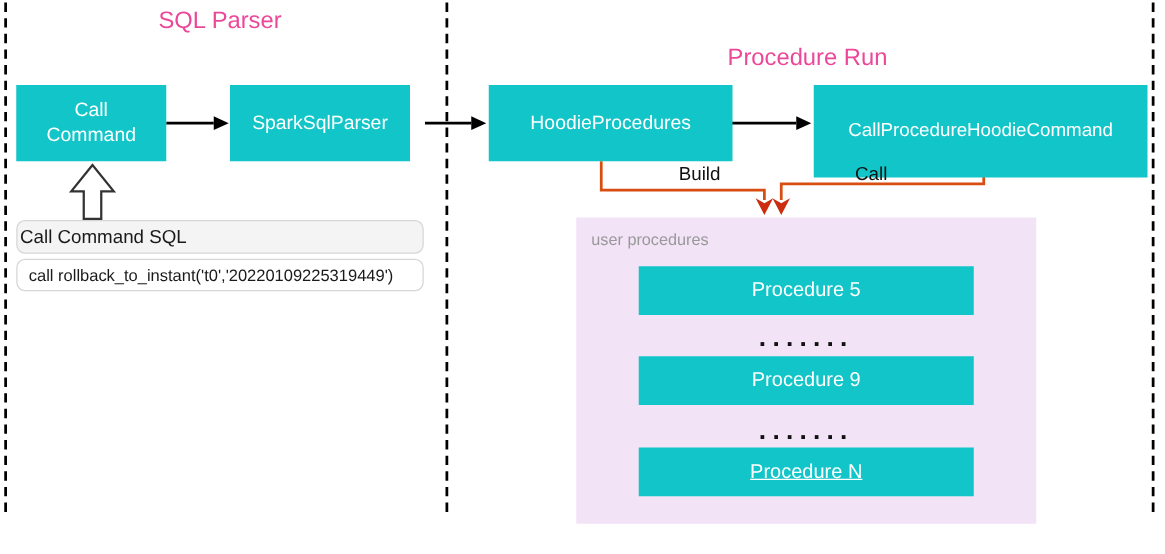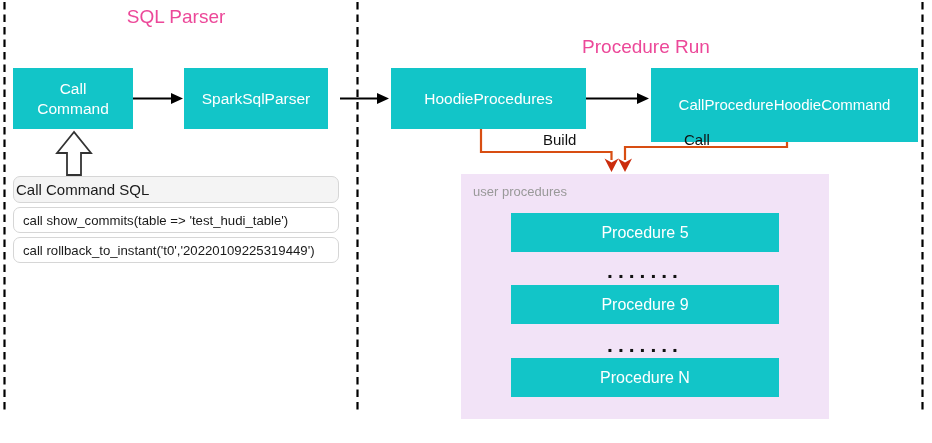--- a/index.html
+++ b/index.html
@@ -87,27 +87,26 @@
 Command</div>
   <div class="abs node" style="left:184px;top:68px;width:144px;height:61px;">SparkSqlParser</div>
   <div class="abs node" style="left:391px;top:68px;width:195px;height:61px;">HoodieProcedures</div>
   <div class="abs node" style="left:651px;top:68px;width:267px;height:74px;font-size:15px;">CallProcedureHoodieCommand</div>
 
   <div class="abs edge-label" style="left:543px;top:131px;width:64px;">Build</div>
   <div class="abs edge-label" style="left:684px;top:131px;width:64px;">Call</div>
 
   <div class="abs sql-panel" style="left:13px;top:176px;">
     <div class="sql-header">Call Command SQL</div>
-    <div class="sql-row">call show_commits(table =&gt; 'test_hudi_table')</div>
     <div class="sql-row">call rollback_to_instant('t0','20220109225319449')</div>
   </div>
 
   <div class="abs user-procs" style="left:461px;top:174px;">
     <div class="user-procs-label">user procedures</div>
 
     <div class="proc-box" style="top:39px;">Procedure 5</div>
     <div class="dots" style="top:90px;">.......</div>
     <div class="proc-box" style="top:111px;">Procedure 9</div>
     <div class="dots" style="top:164px;">.......</div>
-    <div class="proc-box" style="top:184px;">Procedure N</div>
+    <div class="proc-box" style="top:184px;text-decoration:underline;">Procedure N</div>
   </div>
 
 </div>
 
 </body></html>

